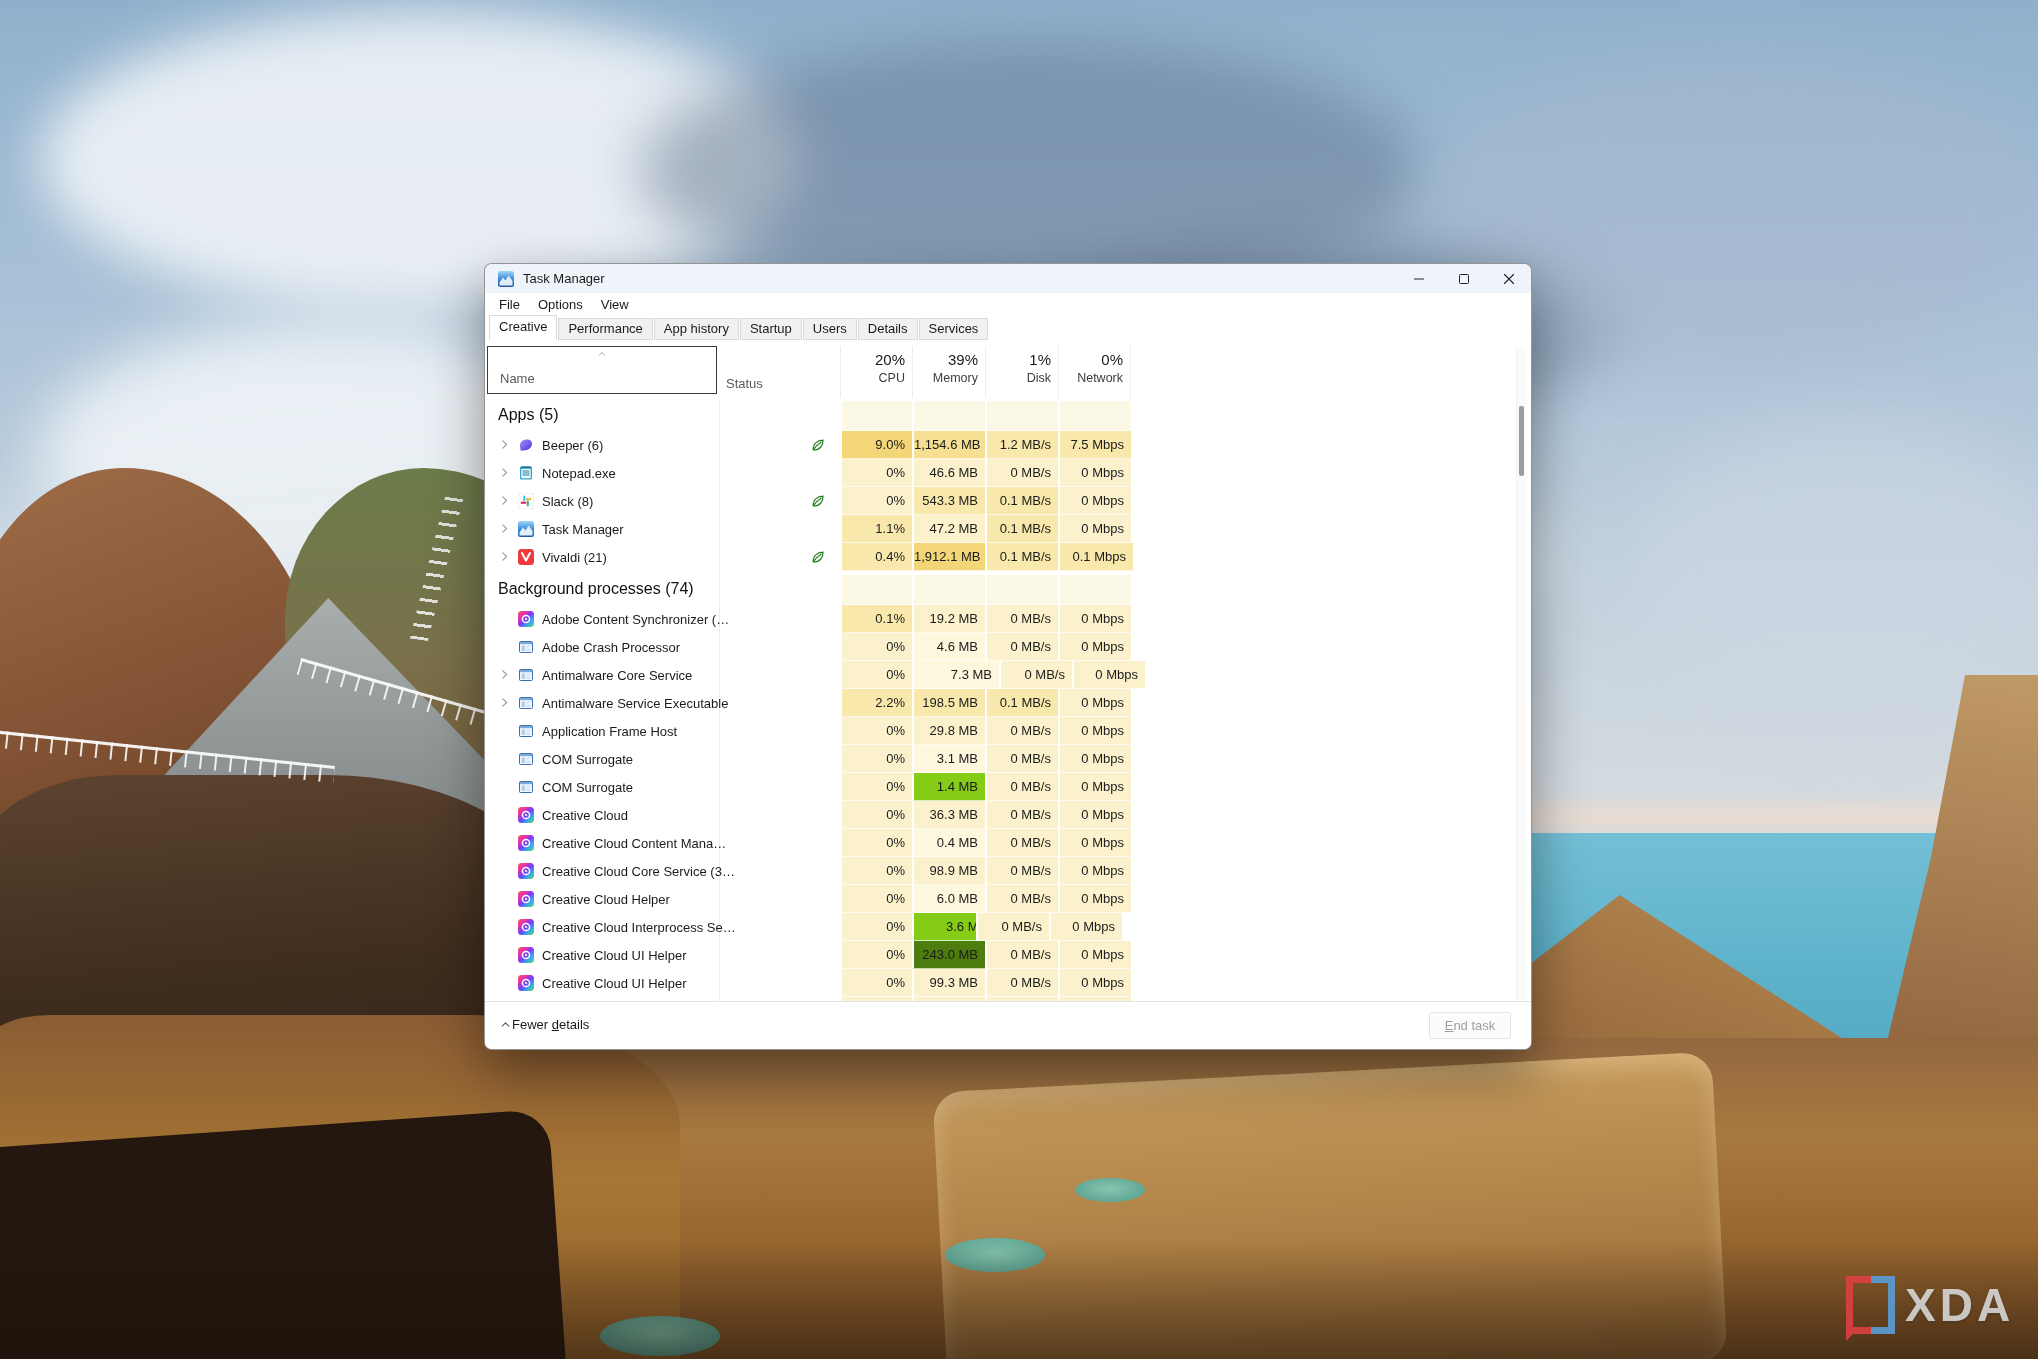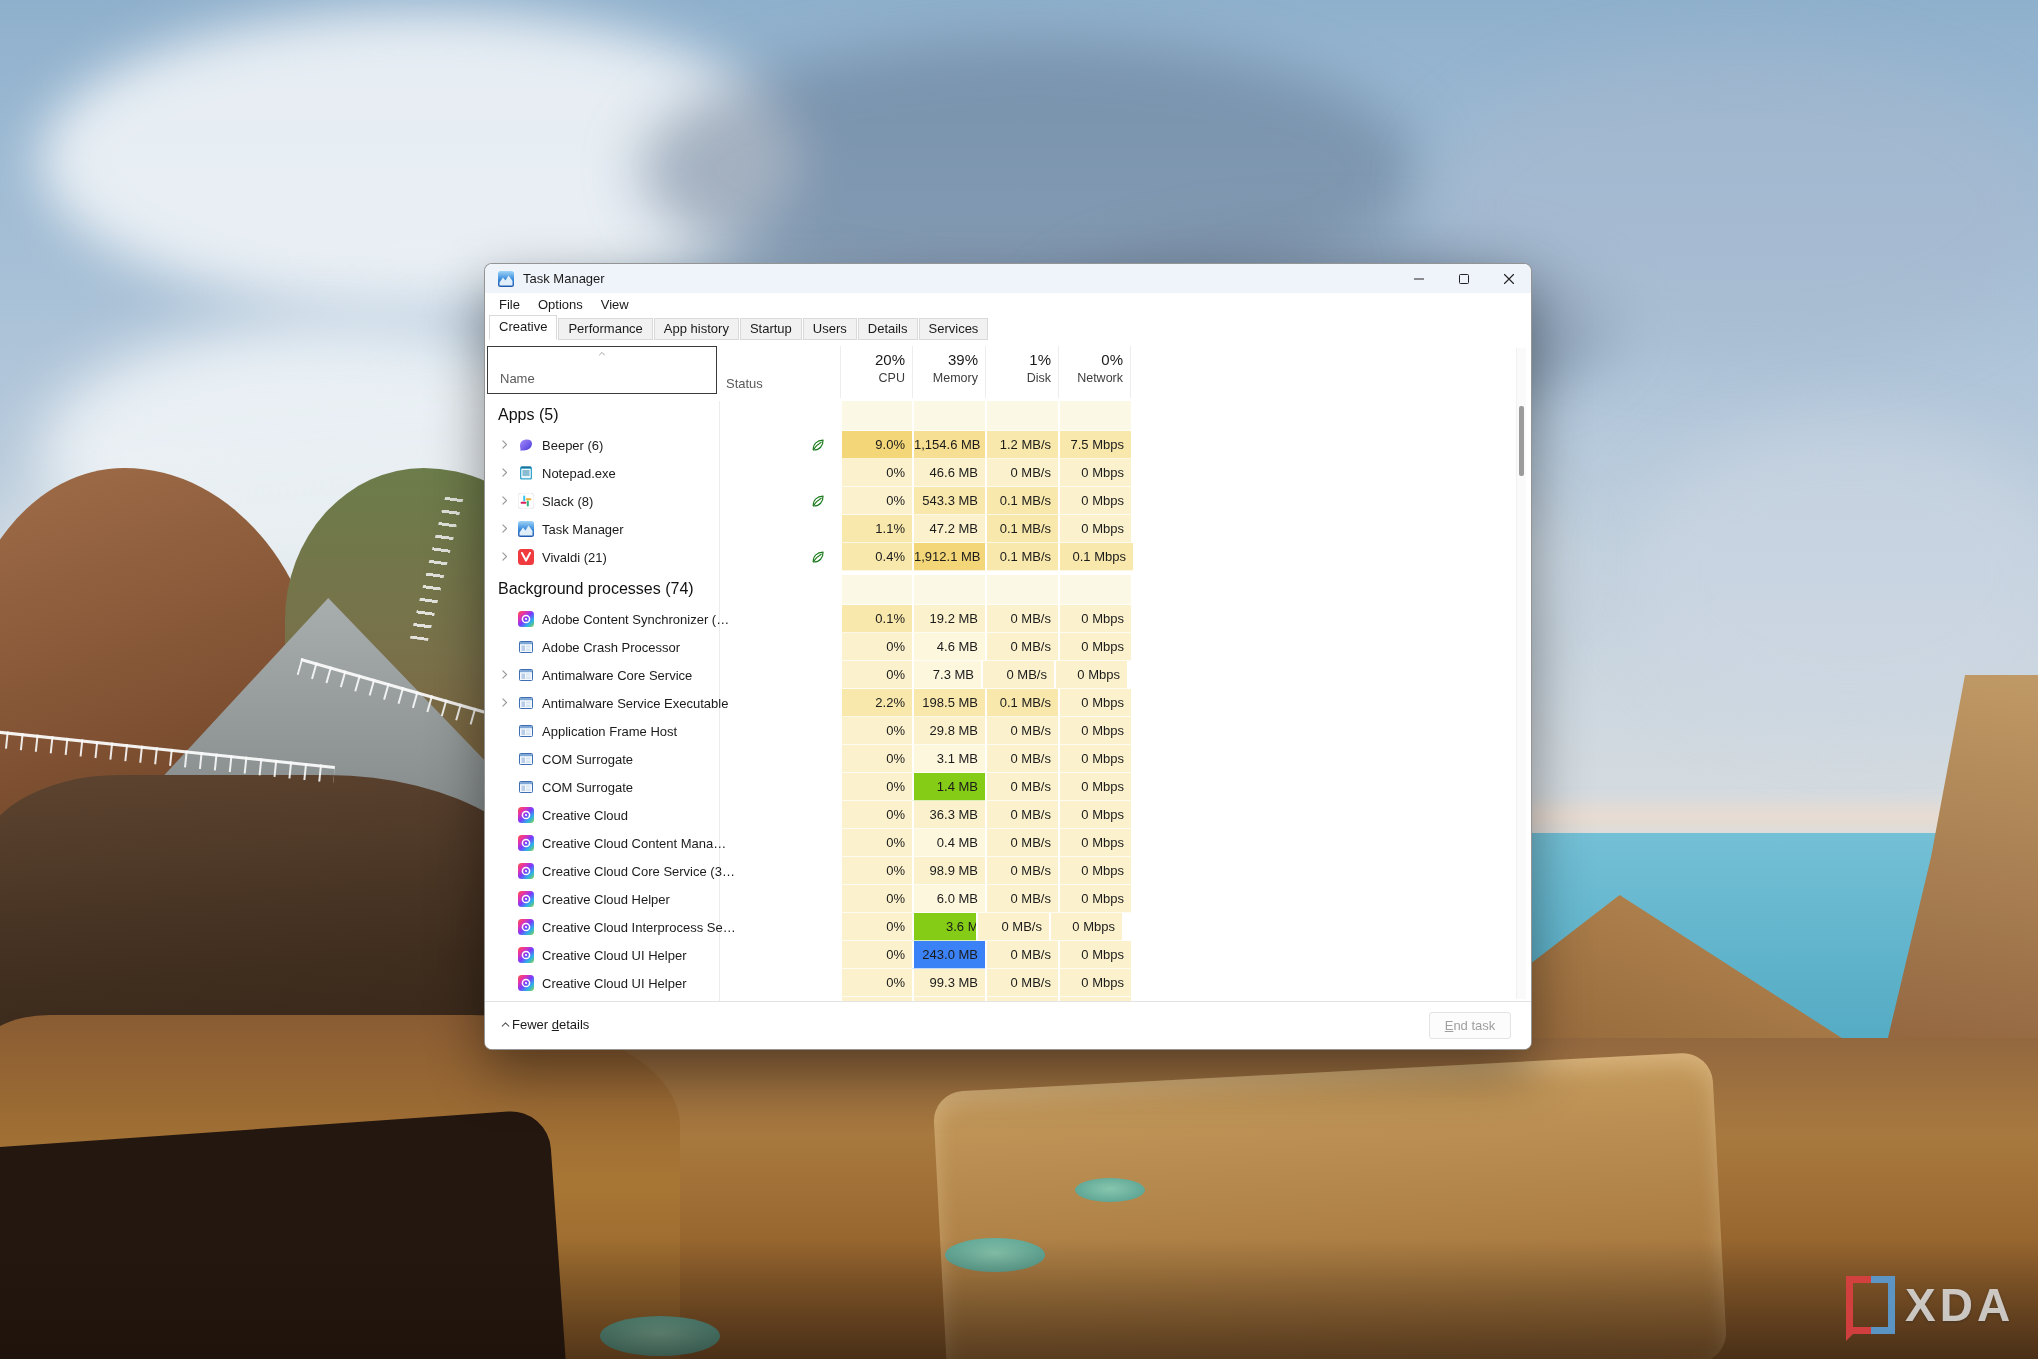--- a/index.html
+++ b/index.html
@@ -424,21 +424,21 @@
               <rect x="1.5" y="2.5" width="13" height="11" rx="1" fill="#f4f8fd" stroke="#3f6fb3" stroke-width="1"></rect>
               <rect x="2" y="3" width="12" height="2.2" fill="#7fa8d6"></rect>
               <rect x="3.5" y="6.5" width="3.5" height="5.5" fill="#b8cde8"></rect>
               <rect x="8" y="6.5" width="4.5" height="2" fill="#d7e4f2"></rect>
               <rect x="8" y="9.5" width="4.5" height="2.5" fill="#d7e4f2"></rect>
             </svg>
           </span>
           <span class="p-name">Antimalware Core Service</span>
           <div class="cells">
             <div class="cell" style="width: 72px; background: rgb(251, 242, 205);">0%</div>
-            <div class="cell" style="width: 69px; background: rgb(253, 247, 221);">7.3 MB</div>
+            <div class="cell" style="width: 87px; background: rgb(253, 247, 221);">7.3 MB</div>
             <div class="cell" style="width: 73px; background: rgb(251, 242, 205);">0 MB/s</div>
             <div class="cell" style="width: 73px; background: rgb(251, 242, 205);">0 Mbps</div>
           </div>
         </div>
         <div class="prow">
           <span class="chev">
             <svg viewBox="0 0 16 16" width="13" height="13">
               <path d="M6 3.5 L10.5 8 L6 12.5" fill="none" stroke="#9a9a9a" stroke-width="1.4" stroke-linecap="round" stroke-linejoin="round"></path>
             </svg>
           </span>
@@ -651,21 +651,21 @@
                 </linearGradient>
               </defs>
               <rect width="16" height="16" rx="3.5" fill="url(#g28)"></rect>
               <circle cx="8" cy="8" r="3.6" fill="none" stroke="#fff" stroke-width="1.5"></circle>
               <circle cx="8" cy="8" r="1.1" fill="#fff"></circle>
             </svg>
           </span>
           <span class="p-name">Creative Cloud UI Helper</span>
           <div class="cells">
             <div class="cell" style="width: 72px; background: rgb(251, 242, 205);">0%</div>
-            <div class="cell" style="width: 73px; background: #3b82f6;">243.0 MB</div>
+            <div class="cell" style="width: 73px; background: #4d7c0f;">243.0 MB</div>
             <div class="cell" style="width: 73px; background: rgb(251, 242, 205);">0 MB/s</div>
             <div class="cell" style="width: 73px; background: rgb(251, 242, 205);">0 Mbps</div>
           </div>
         </div>
         <div class="prow">
           <span class="p-icon">
             <svg viewBox="0 0 16 16" width="16" height="16">
               <defs>
                 <linearGradient id="g29" x1="0" y1="0" x2="1" y2="1">
                   <stop offset="0" stop-color="#ff5a3c"></stop>

